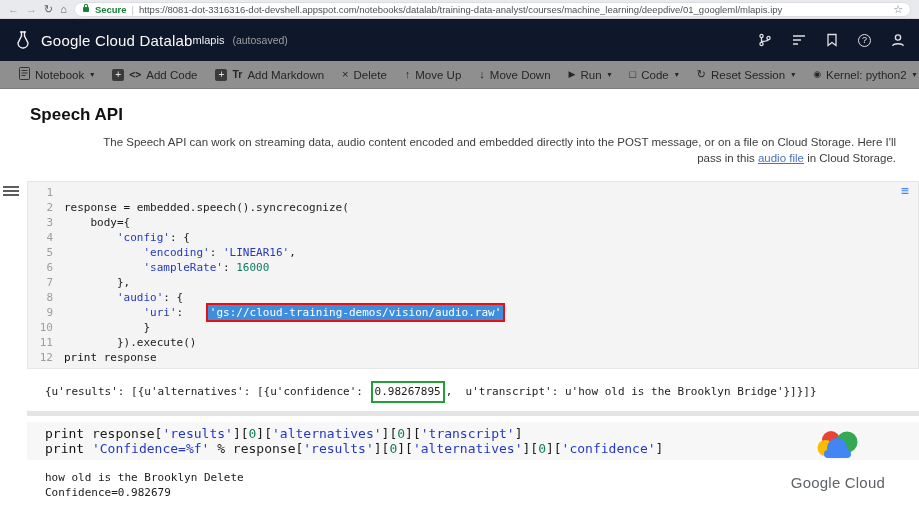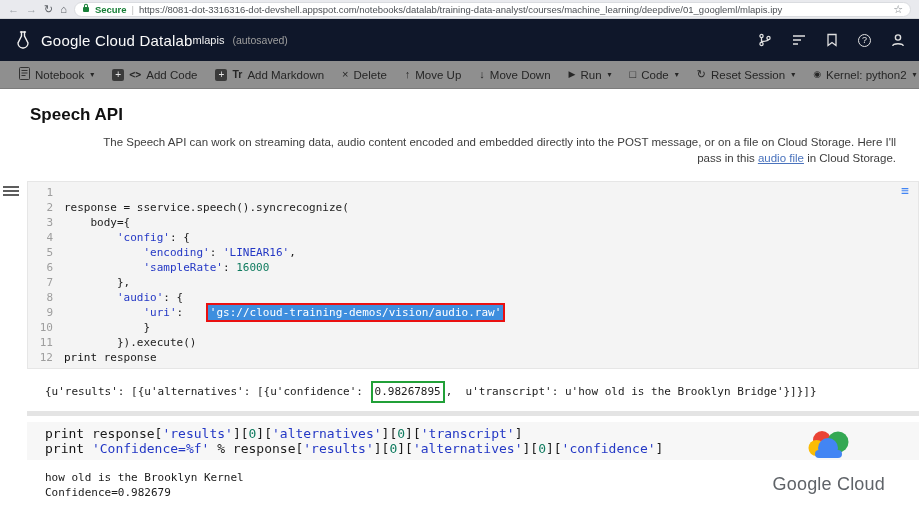--- a/index.html
+++ b/index.html
@@ -75,21 +75,21 @@
 
   .divider { margin-left:27px; height:5px; background:#e4e4e4; }
 
   .cell-2 { margin-top:6px; }
   .code-area2 { background:#f7f7f7; padding:4px 0 4px 18px;
     font-family:"DejaVu Sans Mono",monospace; font-size:13px; line-height:15px; color:#1c1c1c; }
   .out2 { padding-top:10px; line-height:15px; }
 
   .gcp-logo { position:absolute; top:338px; right:34px; display:flex; flex-direction:column;
     align-items:center; gap:9px; }
-  .gcp-text { font-size:18px; color:#5f6368; letter-spacing:.2px; }
+  .gcp-text { font-size:15px; color:#5f6368; letter-spacing:.2px; }
 </style>
 </head>
 <body>
 
 <div class="browser-bar">
   <span class="nav-ic dim">←</span>
   <span class="nav-ic dim">→</span>
   <span class="nav-ic">↻</span>
   <span class="nav-ic">⌂</span>
   <div class="url-field">
@@ -218,21 +218,21 @@
         <i></i>
         <i></i>
       </span>
     <div class="code-area">
       <div>
           <div class="code-line">
             <span class="gutter">1</span>
           </div>
           <div class="code-line">
             <span class="gutter">2</span>
-            <span class="code"><span class="tok-p">response = sservice.speech().syncrecognize(</span></span>
+            <span class="code"><span class="tok-p">response = embedded.speech().syncrecognize(</span></span>
           </div>
           <div class="code-line">
             <span class="gutter">3</span>
             <span class="code"><span class="tok-p">    body={</span></span>
           </div>
           <div class="code-line">
             <span class="gutter">4</span>
             <span class="code"><span class="tok-p">        </span><span class="tok-s">'config'</span><span class="tok-p">: {</span></span>
           </div>
           <div class="code-line">
@@ -279,21 +279,21 @@
     <div class="code-area2">
       <div>
           <div class="code-line">
             <span class="code"><span class="tok-k">print</span><span class="tok-p"> response[</span><span class="tok-s">'results'</span><span class="tok-p">][</span><span class="tok-n">0</span><span class="tok-p">][</span><span class="tok-s">'alternatives'</span><span class="tok-p">][</span><span class="tok-n">0</span><span class="tok-p">][</span><span class="tok-s">'transcript'</span><span class="tok-p">]</span></span>
           </div>
           <div class="code-line">
             <span class="code"><span class="tok-k">print</span><span class="tok-p"> </span><span class="tok-s">'Confidence=%f'</span><span class="tok-p"> % response[</span><span class="tok-s">'results'</span><span class="tok-p">][</span><span class="tok-n">0</span><span class="tok-p">][</span><span class="tok-s">'alternatives'</span><span class="tok-p">][</span><span class="tok-n">0</span><span class="tok-p">][</span><span class="tok-s">'confidence'</span><span class="tok-p">]</span></span>
           </div>
         </div>
     </div>
-    <div class="cell-output out2"><div>how old is the Brooklyn Kernel</div><div>Confidence=0.982679</div></div>
+    <div class="cell-output out2"><div>how old is the Brooklyn Delete</div><div>Confidence=0.982679</div></div>
   </div>
 
   <div class="gcp-logo">
     <span>
       <svg width="46" height="34" viewBox="0 0 46 34">
         <circle cx="16" cy="13" r="9" fill="#ea4335"></circle>
         <circle cx="10.5" cy="21" r="8" fill="#fbbc05"></circle>
         <circle cx="32" cy="15" r="10.5" fill="#34a853"></circle>
         <circle cx="22" cy="21" r="10" fill="#4285f4"></circle>
         <rect x="9" y="23" width="27" height="8" rx="4" fill="#4285f4"></rect>

